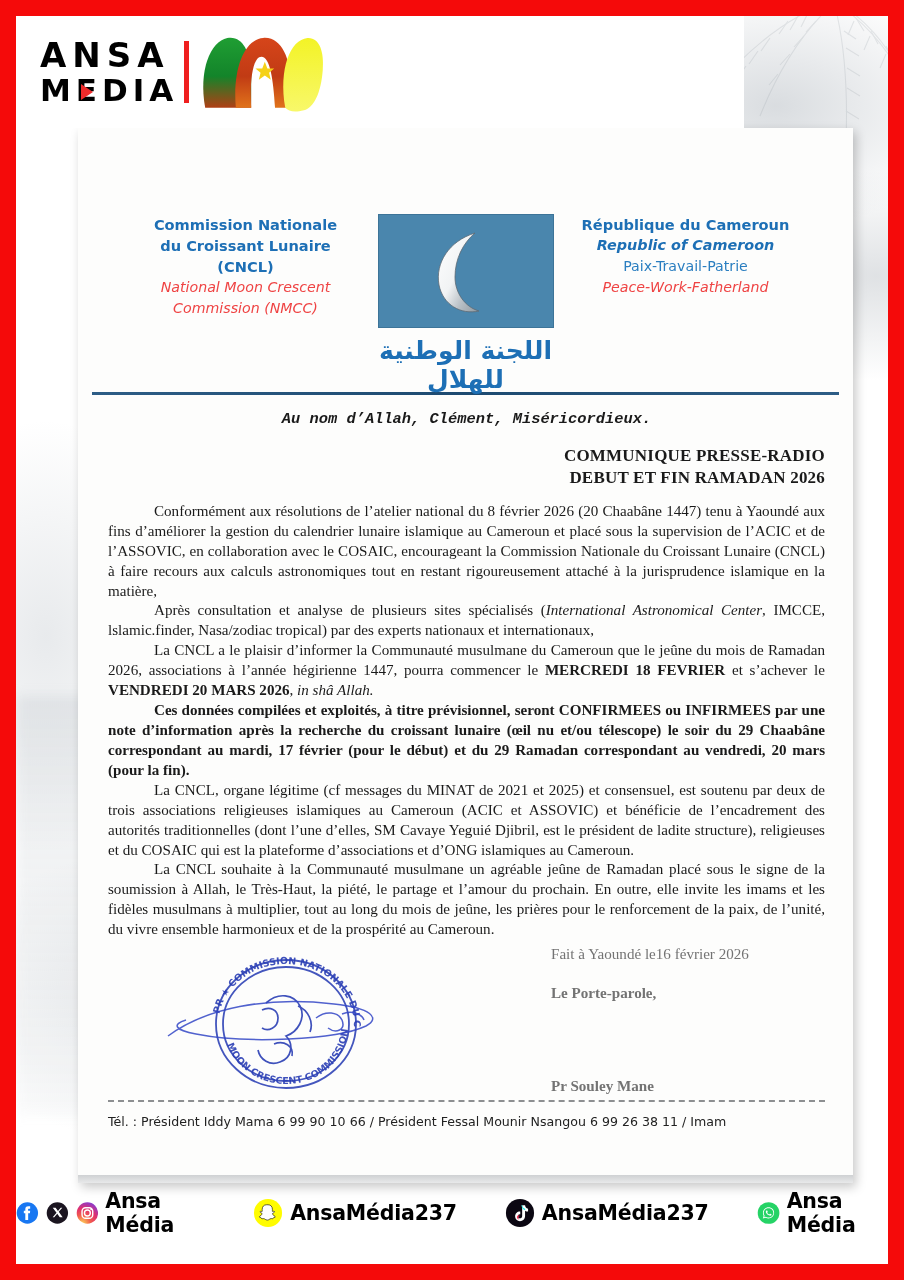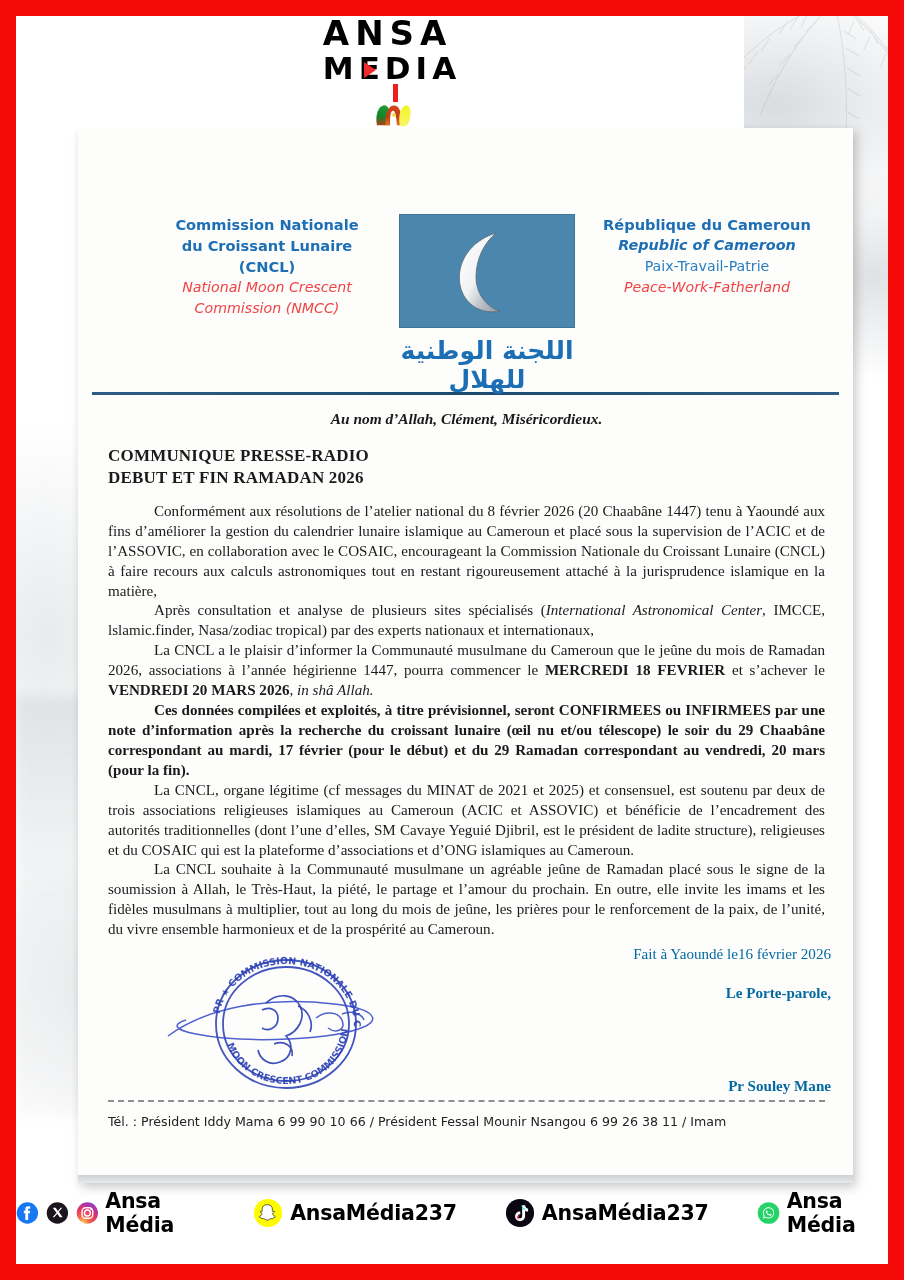--- a/index.html
+++ b/index.html
@@ -72,21 +72,20 @@
     position: absolute;
     left: 0; top: 0;
     width: 728px;
     height: 112px;
     display: flex;
     align-items: center;
     padding-left: 24px;
     gap: 0;
     background: #ffffff;
     z-index: 5;
-    flex-direction: column;
   }
   .ansa-wordmark { line-height: 1; }
   .ansa-top {
     font-size: 34px;
     font-weight: 700;
     letter-spacing: 6px;
     color: #000;
     font-family: "DejaVu Sans", sans-serif;
   }
   .ansa-bot {
@@ -134,21 +133,21 @@
     position: absolute;
     left: 0; right: 0; bottom: 0;
     height: 8px;
     background: linear-gradient(180deg,#cfd1d3,#e8e9ea);
   }
 
   
   .letterhead {
     position: relative;
     display: flex;
-    justify-content: flex-end;
+    justify-content: center;
     align-items: flex-start;
     padding: 76px 14px 0 14px;
     height: 246px;
   }
   .lh-col {
     width: 240px;
     text-align: center;
     color: #1f72b8;
     line-height: 1.45;
   }
@@ -210,23 +209,24 @@
     line-height: 1.32;
     color: #1a1a1a;
     text-align: justify;
   }
   .centerline {
     text-align: center;
     font-style: italic;
     font-weight: 700;
     font-size: 15.4px;
     margin-bottom: 16px;
+    font-family: Liberation Mono, monospace;
   }
   .title {
-    text-align: left;
+    text-align: right;
     font-weight: 700;
     font-size: 17px;
     letter-spacing: .2px;
     line-height: 1.25;
     margin-bottom: 14px;
   }
   p.para { text-indent: 46px; margin-bottom: 0; }
   p.bold-para { text-indent: 46px; font-weight: 700; }
   .it { font-style: italic; }
   .bd { font-weight: 700; }
@@ -235,24 +235,24 @@
   .sigzone {
     position: relative;
     height: 150px;
     margin-top: 6px;
     padding-right: 16px;
   }
   .sig-right {
     position: absolute;
     right: 10px;
     top: 0;
-    text-align: right;
+    text-align: left;
     font-family: "Liberation Serif", serif;
     font-size: 15.1px;
-    color: #0369a1;
+    color: #737373;
     width: 280px;
   }
   .sig-date { margin-bottom: 22px; }
   .sig-role { font-weight: 700; margin-bottom: 76px; }
   .sig-name { font-weight: 700; }
   .stamp-wrap {
     position: absolute;
     left: 76px; top: 2px;
     width: 250px; height: 146px;
   }

